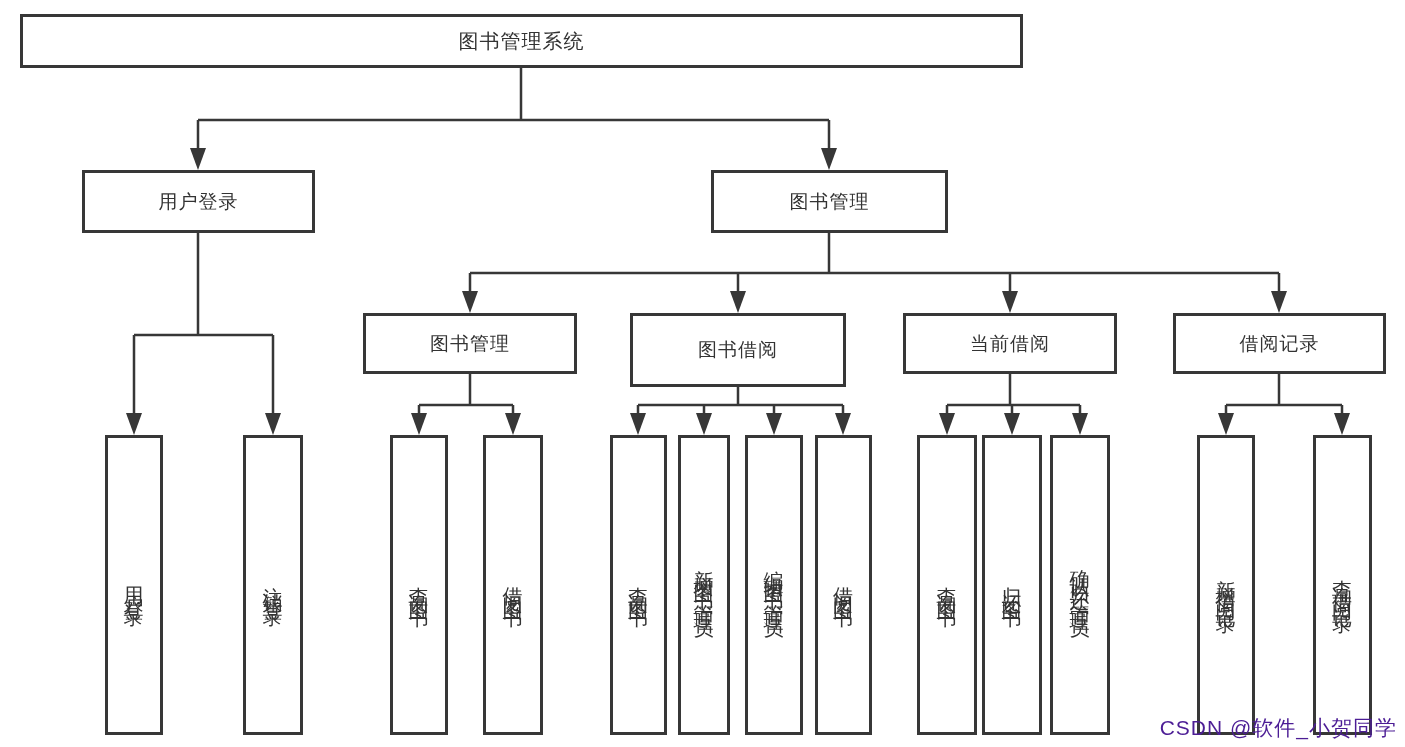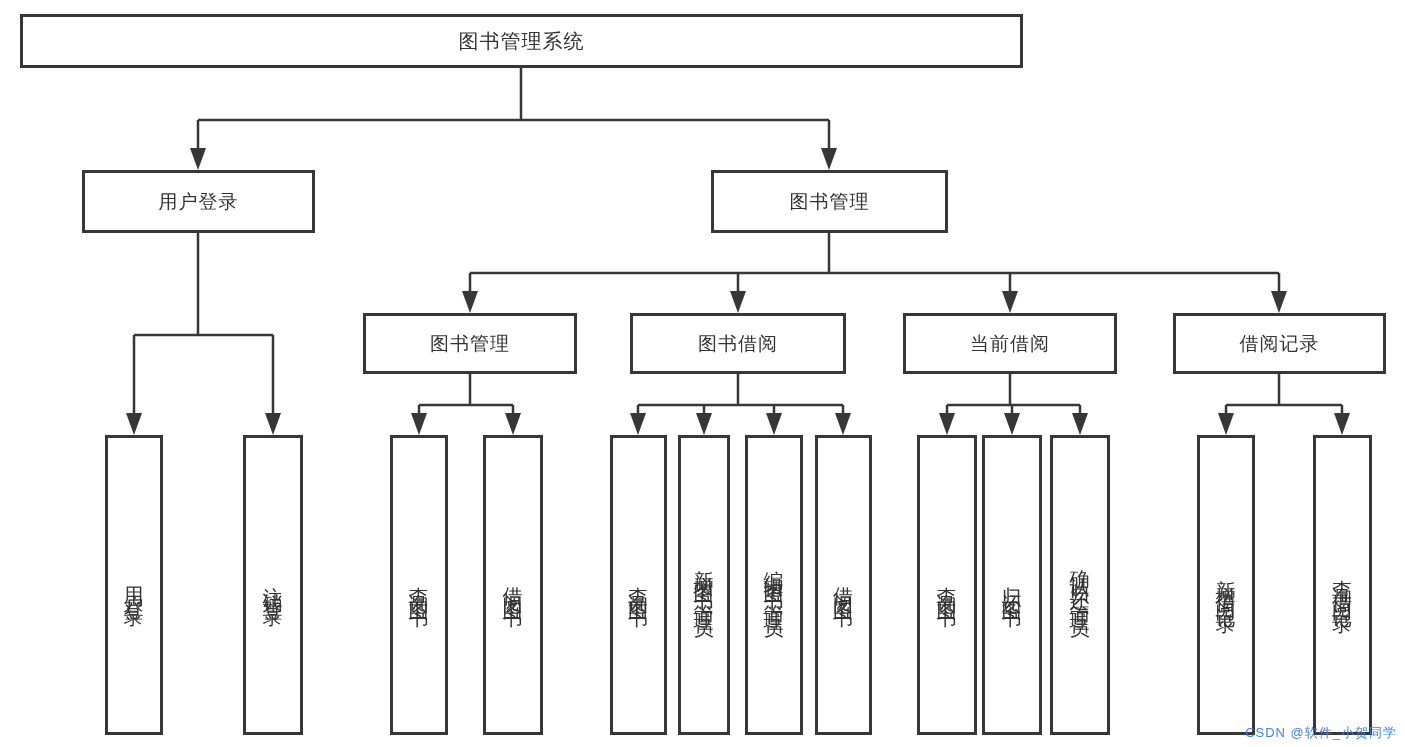--- a/index.html
+++ b/index.html
@@ -42,22 +42,22 @@
     writing-mode:vertical-rl;
     text-orientation:mixed;
     letter-spacing:7px;
     line-height:1;
     white-space:nowrap;
   }
   .watermark{
     position:absolute;
     right:8px;
     bottom:5px;
-    font-size:13px;
-    color:#3b82f6;
+    font-size:21px;
+    color:#4c1d95;
     letter-spacing:1px;
     white-space:nowrap;
     z-index:5;
   }
   .cline{stroke:#373737;stroke-width:2.5;fill:none;}
   .chead{fill:#373737;stroke:none;}
 </style>
 </head>
 <body>
 
@@ -120,21 +120,21 @@
   <div class="node h" style="left:82px;top:170px;width:233px;height:63px">
     <span>用户登录</span>
   </div>
   <div class="node h" style="left:711px;top:170px;width:237px;height:63px">
     <span>图书管理</span>
   </div>
 
   <div class="node h" style="left:363px;top:313px;width:214px;height:61px">
     <span>图书管理</span>
   </div>
-  <div class="node h" style="left:630px;top:313px;width:216px;height:61px">
+  <div class="node h" style="left:630px;top:313px;width:216px;height:74px">
     <span>图书借阅</span>
   </div>
   <div class="node h" style="left:1173px;top:313px;width:213px;height:61px">
     <span>借阅记录</span>
   </div>
   <div class="node h" style="left:903px;top:313px;width:214px;height:61px">
     <span>当前借阅</span>
   </div>
 
   <div class="node v" style="left:105px;top:435px;width:58px;height:300px">

